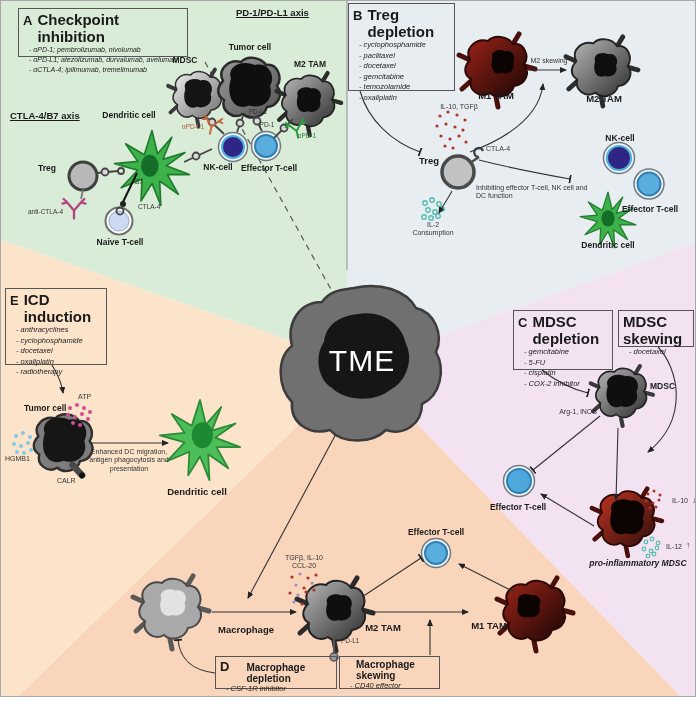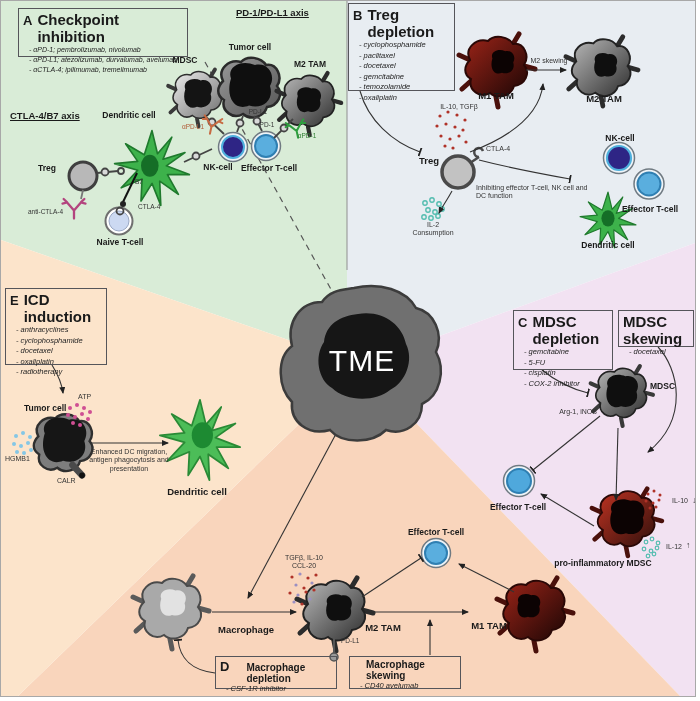--- a/index.html
+++ b/index.html
@@ -390,38 +390,38 @@
 </div>
 <div class="box" style="left:618px;top:310px;width:76px;height:37px;">
   <div class="bt">
         <span class="title">MDSC skewing</span>
       </div>
   <div class="drug">- docetaxel</div>
 </div>
 <div class="L b f8" style="left:650px;top:381px;">MDSC</div>
 <div class="L f7 c" style="left:578px;top:408px;color:#333;">Arg-1, iNOS</div>
 <div class="L b f8 c" style="left:518px;top:502px;">Effector T-cell</div>
-<div class="L b f8 c" style="left:603px;top:558px;">pro-inflammatory MDSC</div>
+<div class="L b f8 c" style="left:638px;top:558px;font-style:italic;">pro-inflammatory MDSC</div>
 <div class="L f7" style="left:672px;top:497px;color:#333;">IL-10</div>
 <div class="L f8" style="left:692px;top:495px;color:#333;">↓</div>
 <div class="L f7" style="left:666px;top:543px;color:#333;">IL-12</div>
 <div class="L f8" style="left:686px;top:540px;color:#333;">↑</div>
 
 <div class="box" style="left:215px;top:656px;width:122px;height:33px;">
   <div class="bt">
         <span class="letter">D</span>
         <span class="title10" style="font-weight:bold;">Macrophage depletion</span>
       </div>
   <div class="drug">- CSF-1R inhibitor</div>
 </div>
-<div class="box" style="left:349px;top:656px;width:112px;height:33px;">
+<div class="box" style="left:339px;top:656px;width:101px;height:33px;">
   <div class="bt">
         <span class="title10" style="font-weight:bold;">Macrophage skewing</span>
       </div>
-  <div class="drug">- CD40 avelumab</div>
+  <div class="drug">- CD40 effector</div>
 </div>
 <div class="L b f9 c" style="left:246px;top:624px;">Macrophage</div>
 <div class="L b f9 c" style="left:383px;top:622px;">M2 TAM</div>
 <div class="L b f9 c" style="left:489px;top:620px;">M1 TAM</div>
 <div class="L f6" style="left:341px;top:637px;color:#333;">PD-L1</div>
 <div class="L b f8 c" style="left:436px;top:527px;">Effector T-cell</div>
 <div class="L f7 c wrap" style="left:304px;top:554px;width:48px;color:#333;">TGFβ, IL-10 CCL-20</div>
 
 <div class="box" style="left:5px;top:288px;width:102px;height:77px;">
   <div class="bt">

